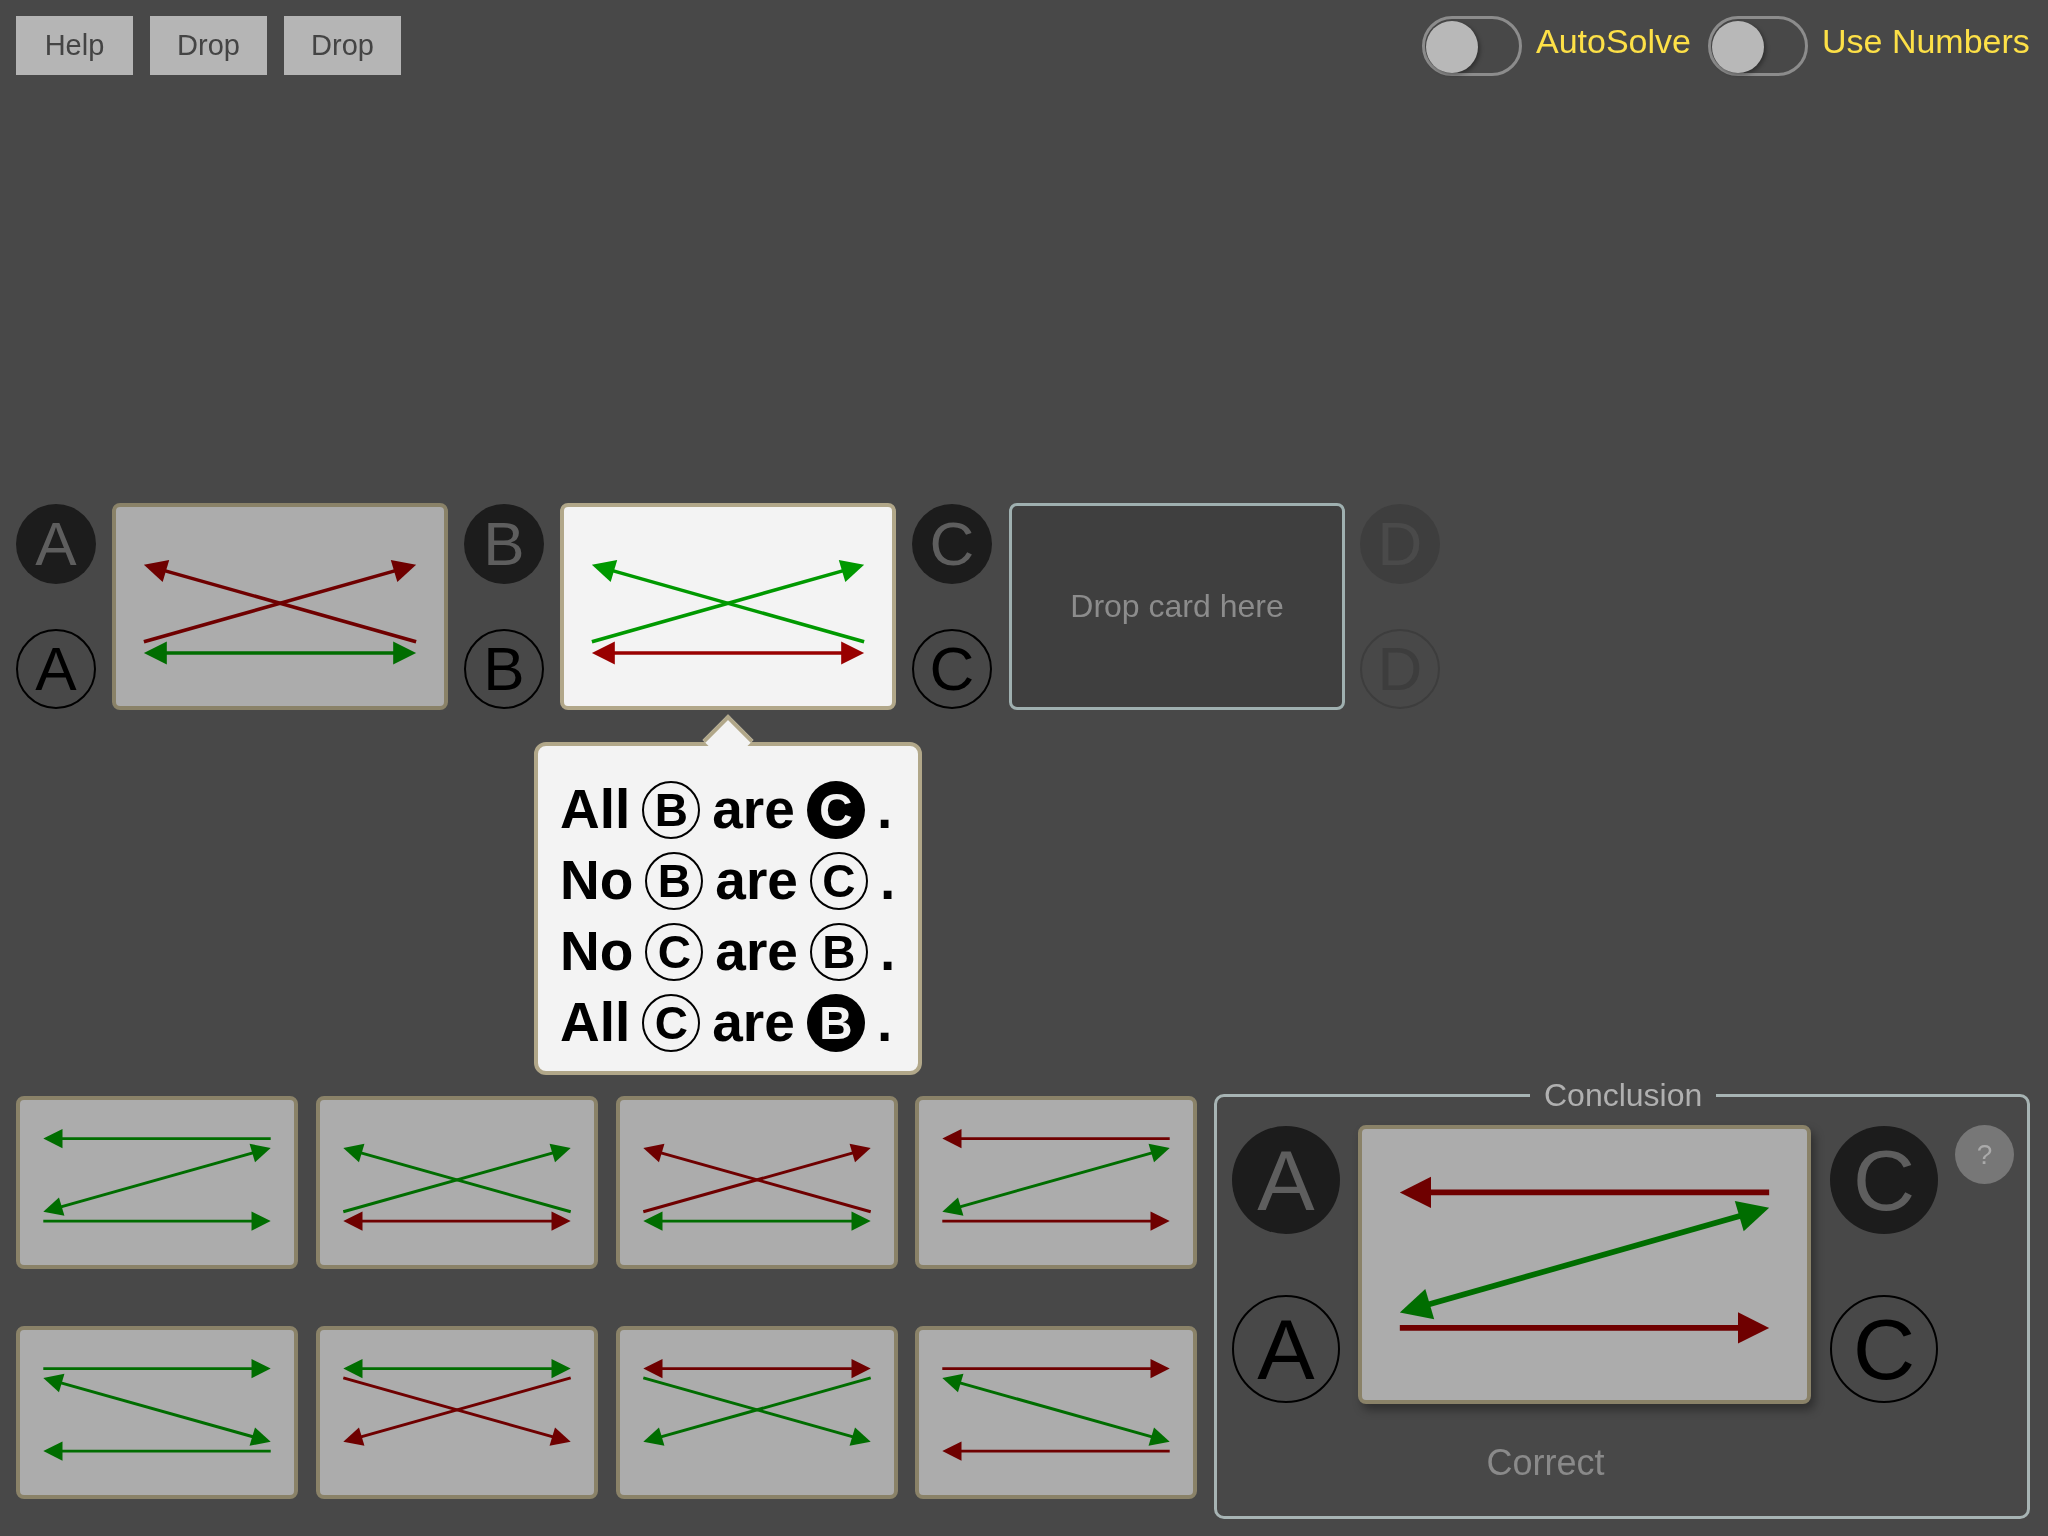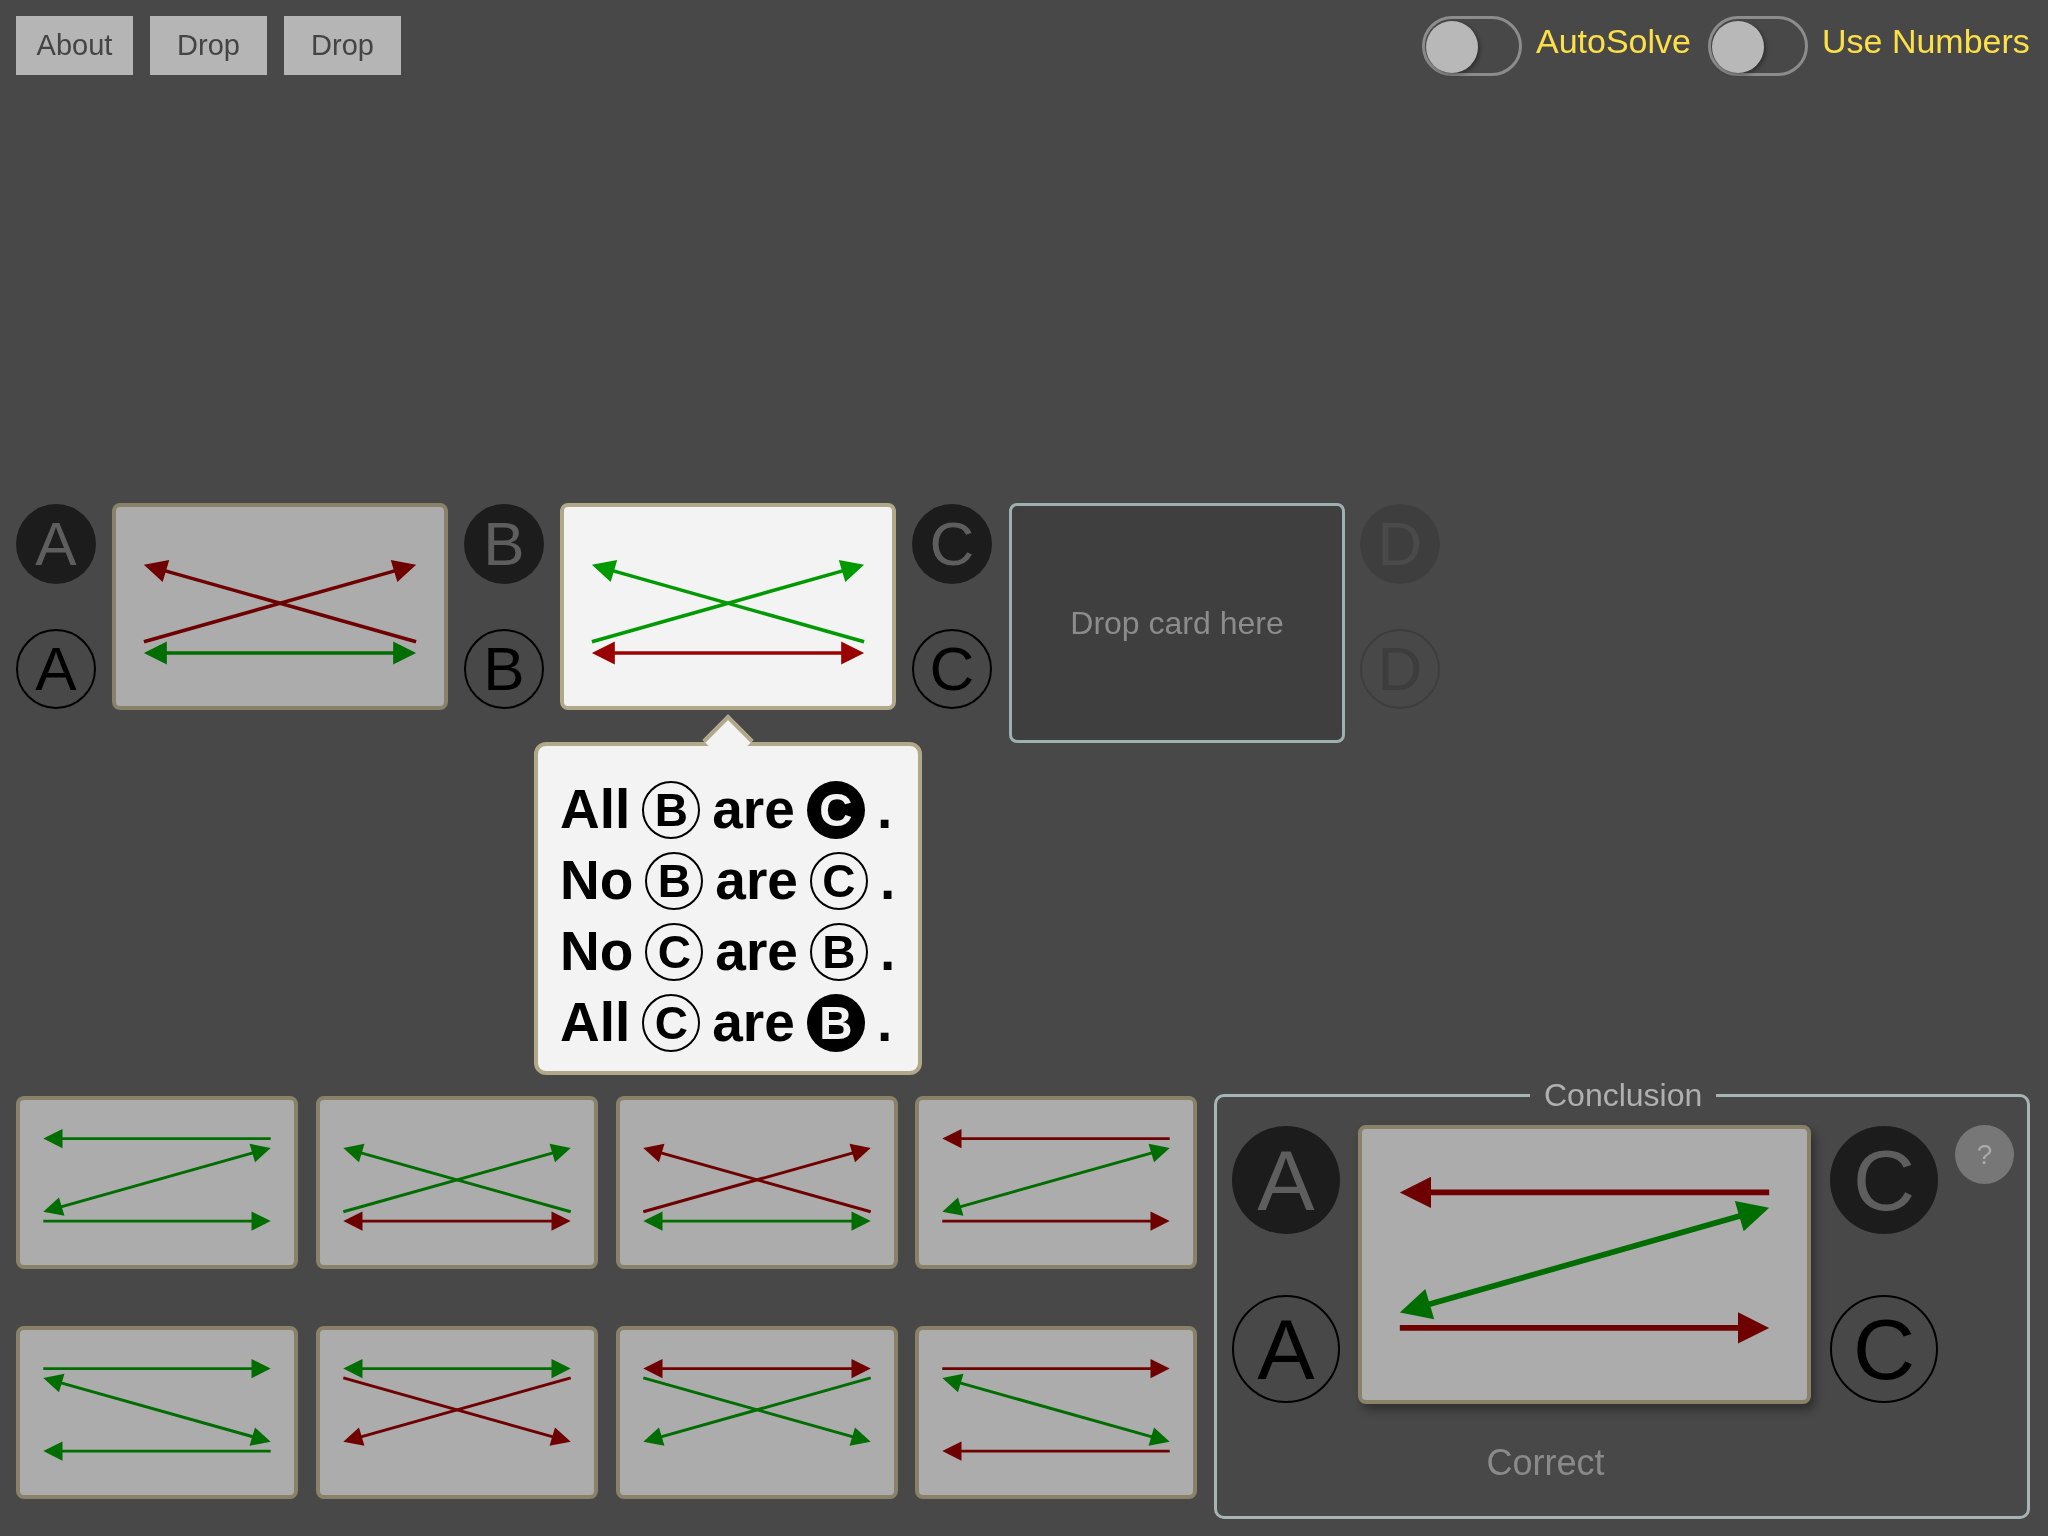--- a/index.html
+++ b/index.html
@@ -75,21 +75,21 @@
     position:absolute; left:1955px; top:1125px; width:59px; height:59px; border-radius:50%;
     background:#777; color:#aaa; font-size:28px; display:flex; align-items:center; justify-content:center;
     cursor:pointer;
   }
   .result { position:absolute; left:1214px; width:663px; top:1442px; text-align:center; color:#8a8a8a; font-size:36px; }
   .concl-card { box-shadow:4px 6px 10px rgba(0,0,0,0.35); }
 </style>
 </head>
 <body>
 
-<button class="btn" style="left:16px">About</button>
+<button class="btn" style="left:16px">Help</button>
 <button class="btn" style="left:150px">Drop</button>
 <button class="btn" style="left:284px">Drop</button>
 
 <div class="toggle" style="left:1422px">
     <div class="knob"></div>
   </div>
 <span class="toggle-label" style="left:1536px">AutoSolve</span>
 <div class="toggle" style="left:1708px">
     <div class="knob"></div>
   </div>
@@ -121,21 +121,21 @@
       <polygon points="8.5,18 16.22451634166561,16.486115167081415 14.224521700011705,23.402763302801176" fill="#009900"></polygon>
       <line x1="12.5" y1="45.5" x2="87.5" y2="45.5" stroke="#990000" stroke-width="1.1" vector-effect="none"></line>
       <polygon points="91.5,45.5 84.5,49.1 84.5,41.9" fill="#990000"></polygon>
       <polygon points="8.5,45.5 15.5,41.9 15.5,49.1" fill="#990000"></polygon>
     </svg>
   </div>
 
 <div class="circ sm filled" style="left:912px;top:504px">C</div>
 <div class="circ sm outline" style="left:912px;top:629px">C</div>
 
-<div class="drop" style="left:1009px;top:503px;width:336px;height:240px">
+<div class="drop" style="left:1009px;top:503px;width:336px;height:207px">
     <span>Drop card here</span>
   </div>
 
 <div class="circ sm ghost-filled" style="left:1360px;top:504px">D</div>
 <div class="circ sm ghost-outline" style="left:1360px;top:629px">D</div>
 
 <div class="popover">
   <div class="arrow"></div>
   <div class="lines" id="popover-lines">
       <div class="line">

